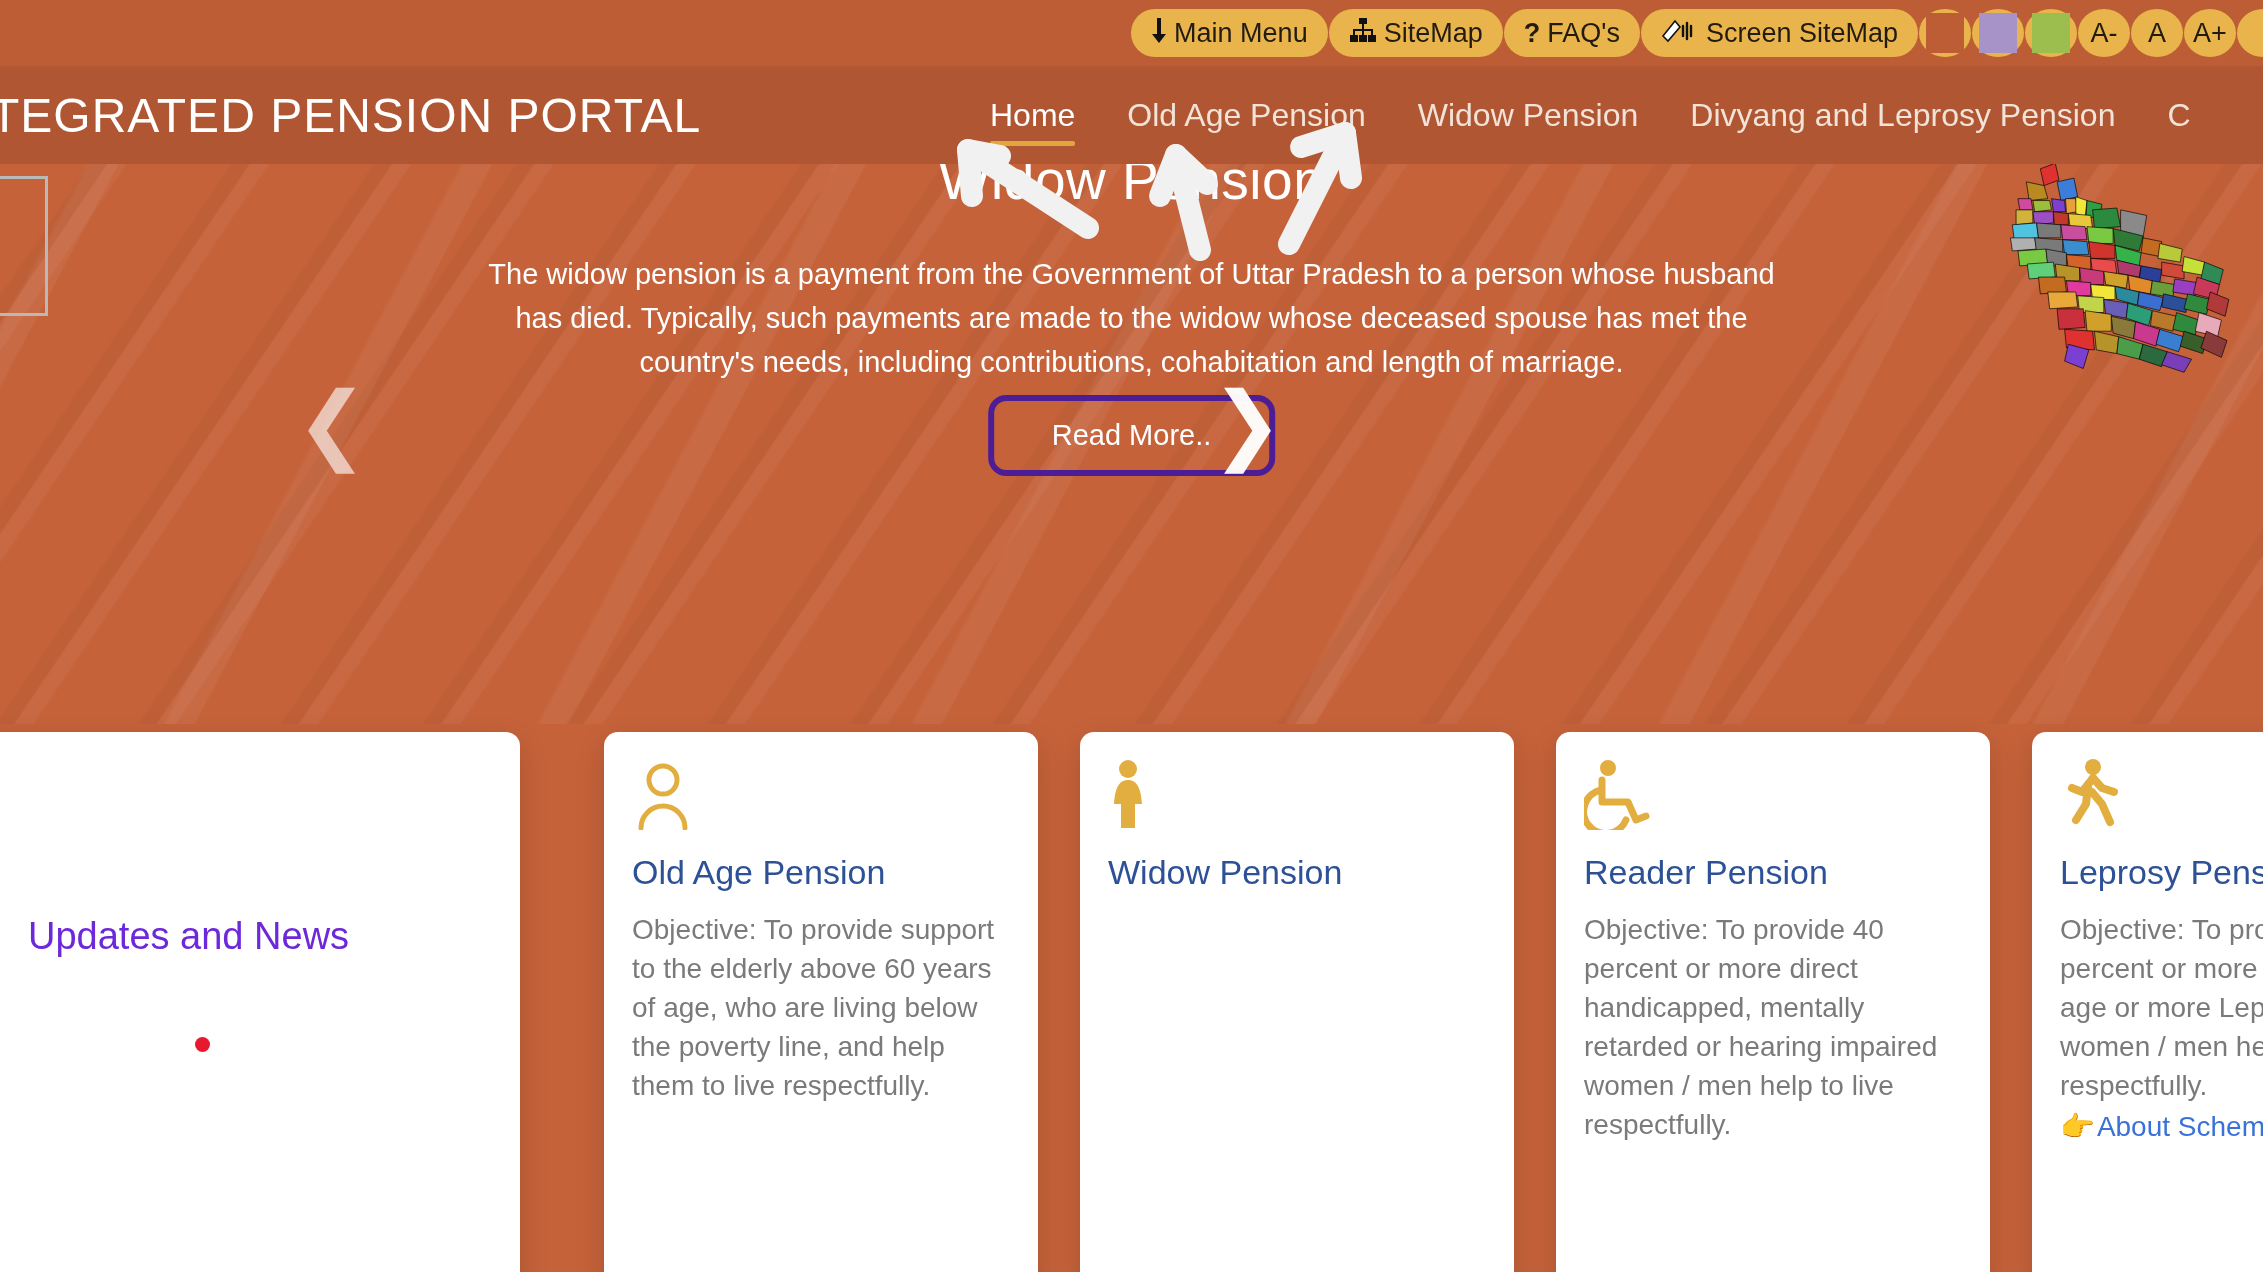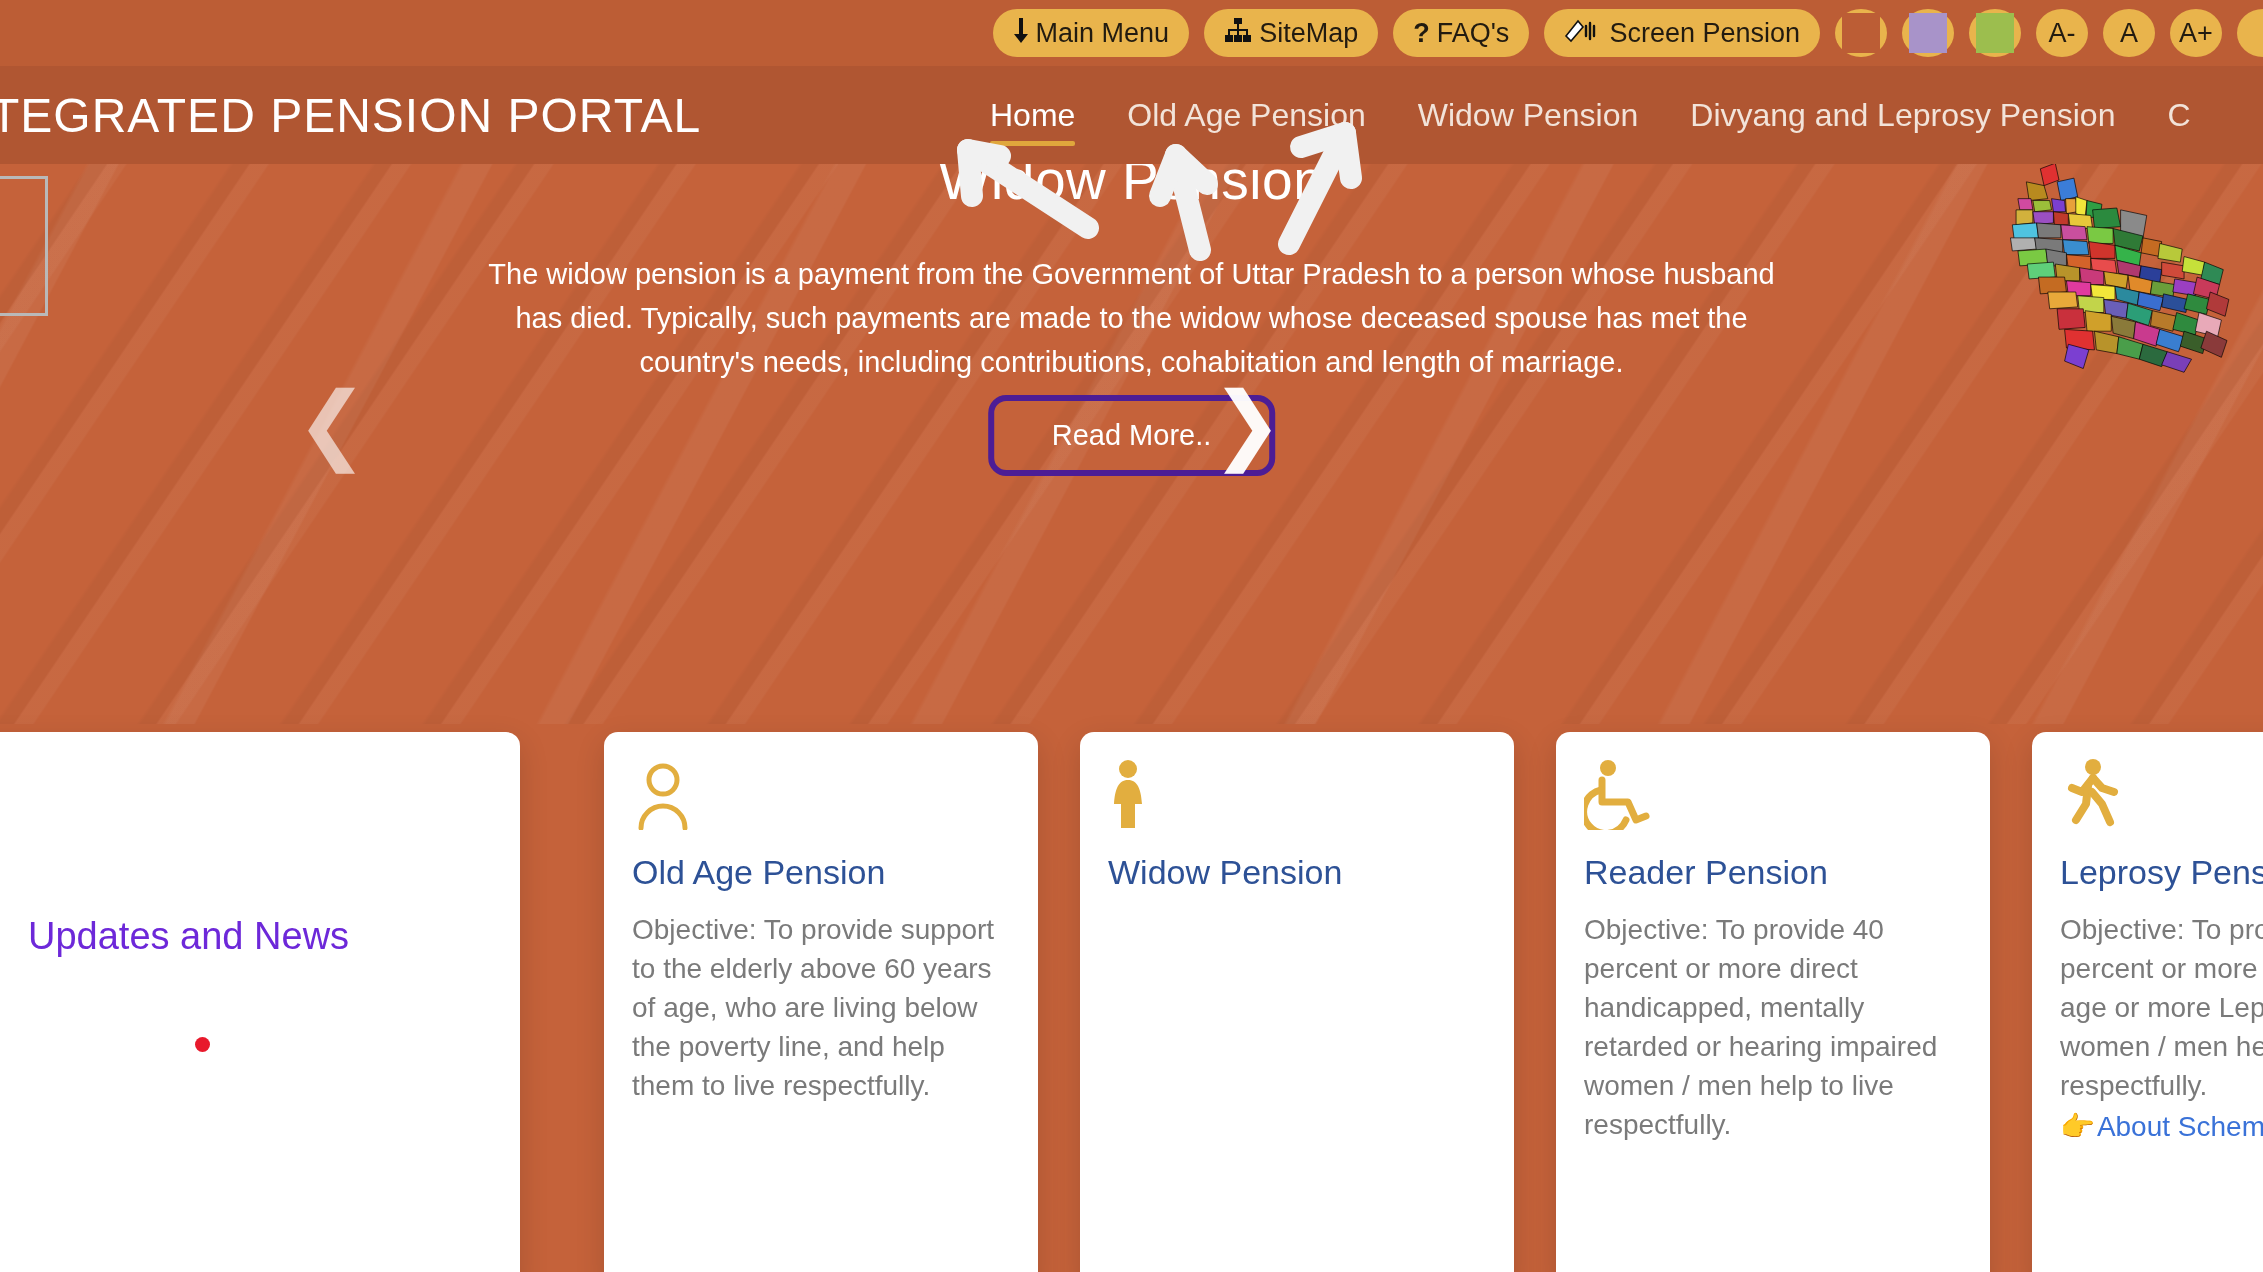--- a/index.html
+++ b/index.html
@@ -11,21 +11,21 @@
   .page { position:relative; width:2263px; height:1272px; overflow:hidden; }
 
   
   .topbar {
     position:absolute; left:0; top:0; width:2263px; height:66px;
     background:#bc5d35;
     display:flex; align-items:center; justify-content:flex-end;
     padding-right:0;
     z-index:40;
   }
-  .topbar-inner { display:flex; align-items:flex-start; gap:15px; }
+  .topbar-inner { display:flex; align-items:flex-start; gap:1px; }
   .acc-pill {
     background:#e9b44c;
     border-radius:26px;
     height:48px;
     display:flex; align-items:center; justify-content:center;
     gap:7px;
     padding:0 20px;
     color:#221b10;
     font-size:27px;
     line-height:1;
@@ -239,21 +239,21 @@
         <span>FAQ's</span>
       </div>
 
       <div class="acc-pill">
         <span class="ic">
           <svg width="38" height="26" viewBox="0 0 38 26">
             <path d="M2 18 L14 3 L19 9 L7 23 Z" fill="#fff" stroke="#111" stroke-width="1.6"></path>
             <path d="M22 8 L22 18 M26 5 L26 21 M30 8 L30 18" stroke="#111" stroke-width="2.4" stroke-linecap="round"></path>
           </svg>
         </span>
-        <span>Screen Pension</span>
+        <span>Screen SiteMap</span>
       </div>
 
       <div class="acc-round">
         <span class="swatch" style="background:#bc5d35"></span>
       </div>
       <div class="acc-round">
         <span class="swatch" style="background:#a893c9"></span>
       </div>
       <div class="acc-round">
         <span class="swatch" style="background:#9cbe4e"></span>

